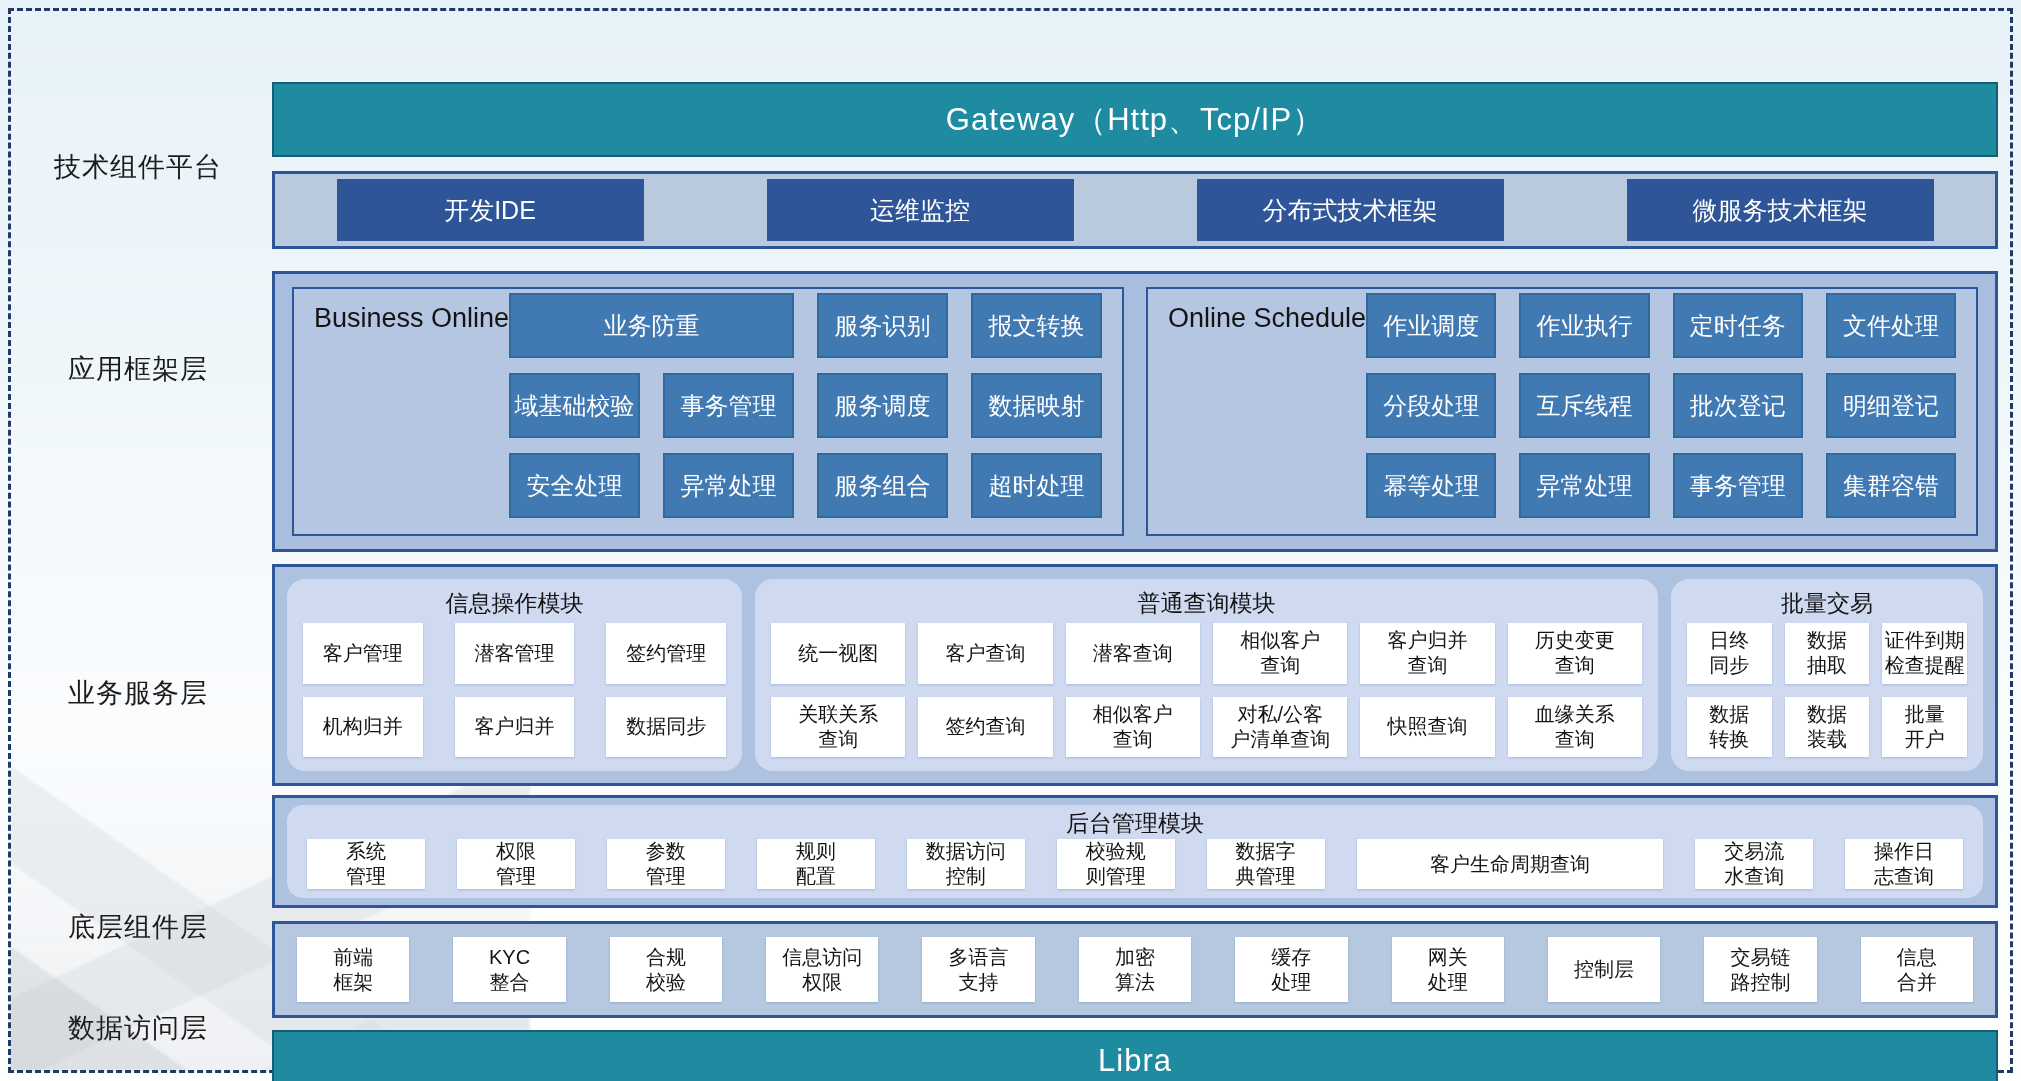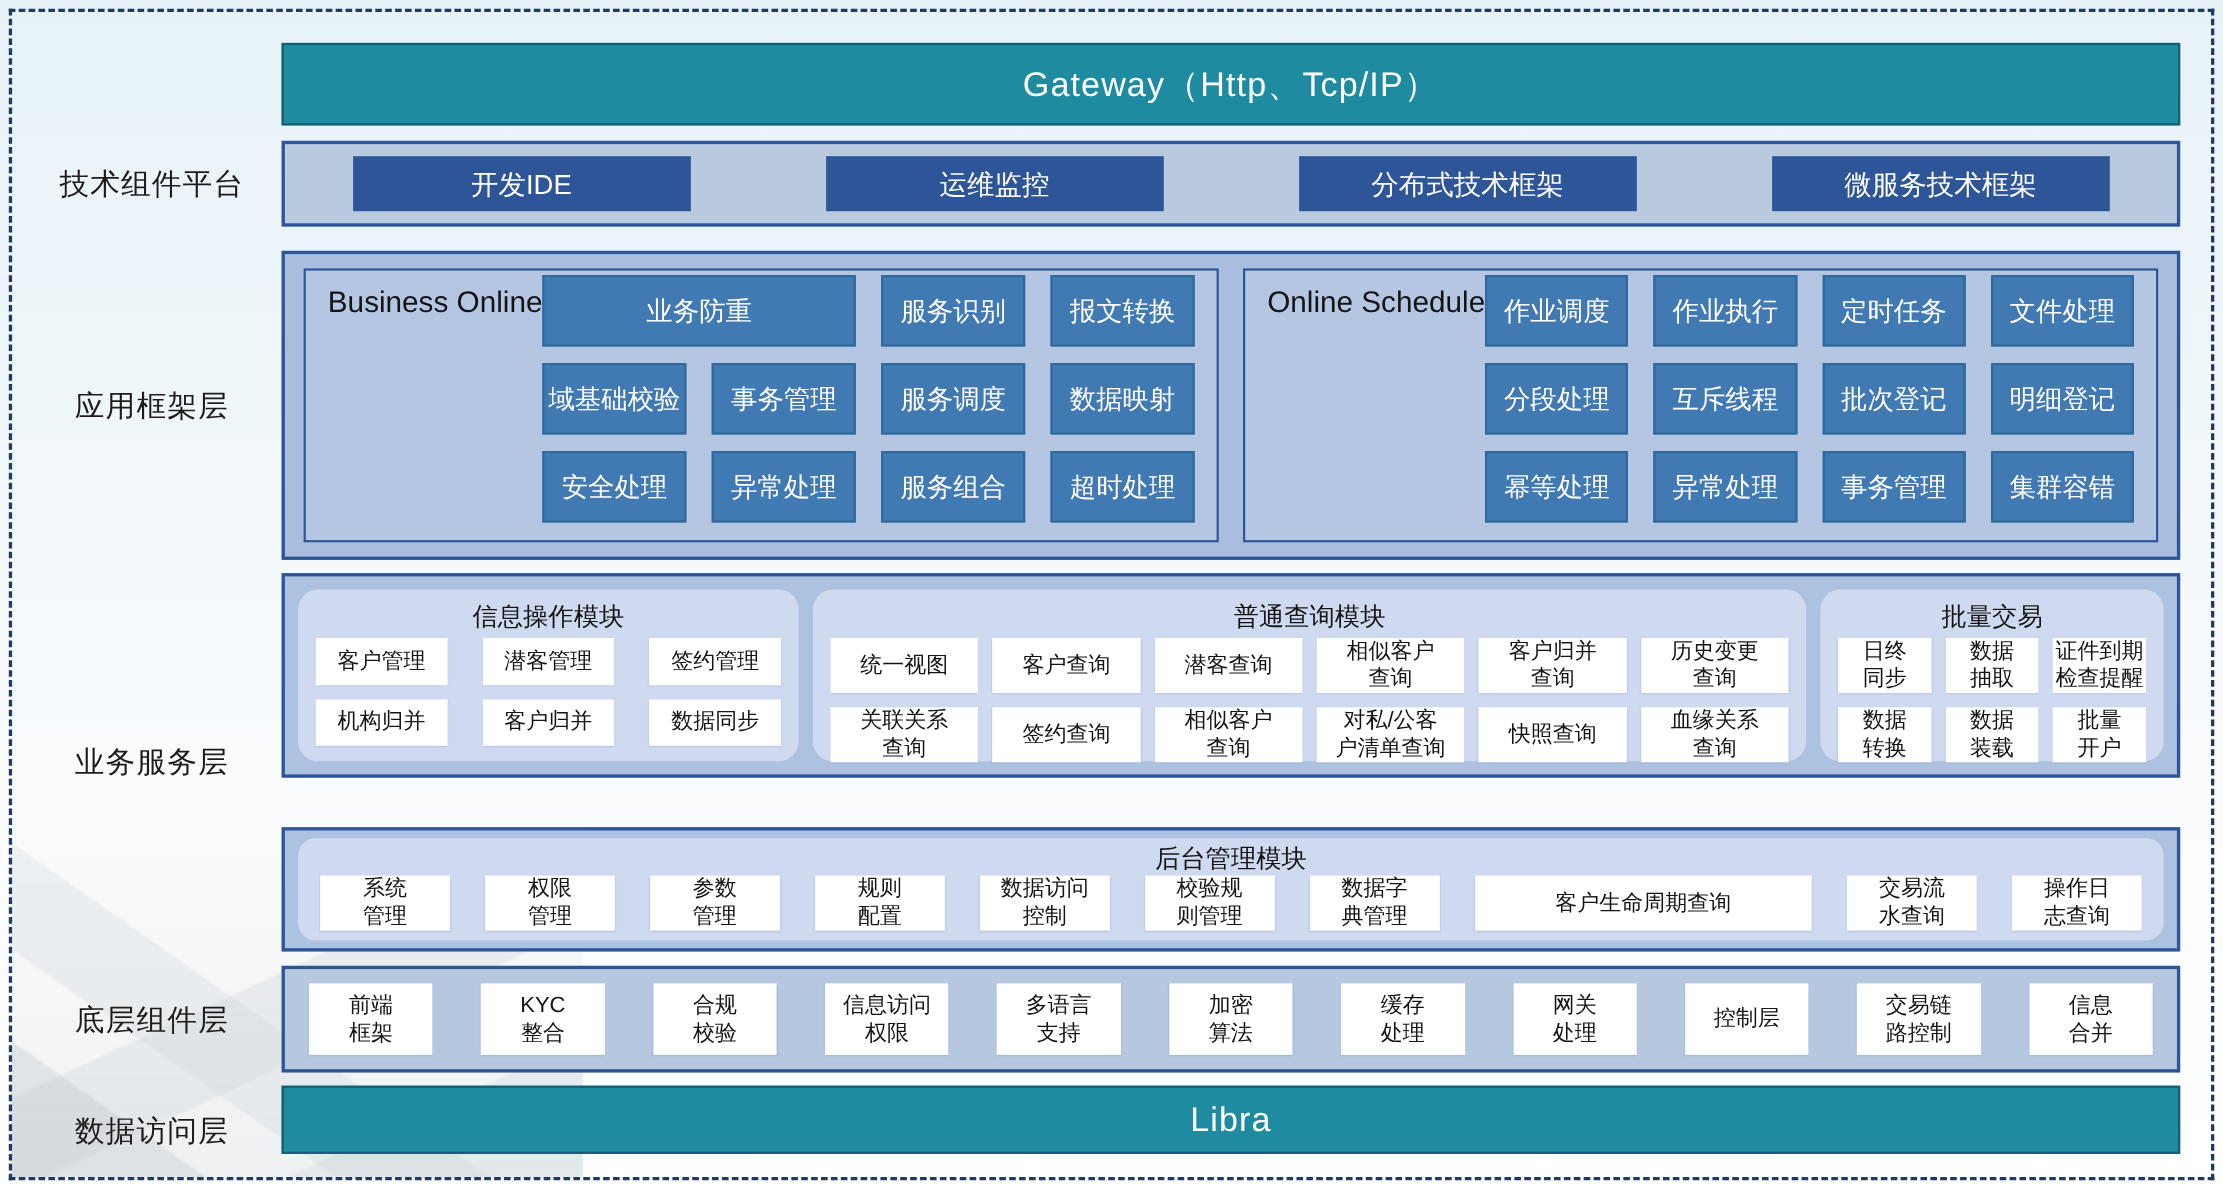--- a/index.html
+++ b/index.html
@@ -18,36 +18,36 @@
   }
   .frame {
     position:absolute; left:8px; top:8px; right:8px; bottom:8px;
     border:3px dashed #203a64; pointer-events:none;
   }
   .layer-label {
     position:absolute; left:22px; width:232px;
     display:flex; align-items:center; justify-content:center;
     font-size:27px; color:#1c1c1c; letter-spacing:1px;
   }
-  .row { position:absolute; left:256px; width:1726px; box-sizing:border-box; }
+  .row { position:absolute; left:272px; width:1726px; box-sizing:border-box;margin-top:43px; }
 
   
   .teal-bar {
     background:#1e8ba0; border:2px solid #135f74;
     display:flex; align-items:center; justify-content:center;
     color:#fff; font-size:31px; letter-spacing:1px;
   }
 
   
   #row-tech {
     top:128px; height:78px; background:#b9cadf; border:3px solid #2e5597;
     display:flex; align-items:center; justify-content:space-around;
   }
   .navy-btn {
-    width:307px; height:50px; background:#2e5597;
+    width:307px; height:62px; background:#2e5597;
     display:flex; align-items:center; justify-content:center;
     color:#fff; font-size:25px;
   }
 
   
   #row-appfw {
     top:228px; height:281px; background:#a9bedf; border:3px solid #2e5597;
     display:flex; gap:22px; padding:13px 17px; box-sizing:border-box;
   }
   .fw-panel {
@@ -58,21 +58,21 @@
   .fw-grid { flex:1; display:grid; grid-template-columns:repeat(4,1fr); gap:15px 23px; }
   .fw-item {
     background:#4179b3; border:2px solid #306a9c;
     display:flex; align-items:center; justify-content:center;
     color:#fff; font-size:24px;
   }
   .span2 { grid-column:span 2; }
 
   
   #row-services {
-    top:521px; height:186px; background:#adc1e0; border:3px solid #2e5597;
+    top:521px; height:222px; background:#adc1e0; border:3px solid #2e5597;
     display:flex; gap:13px; padding:12px; box-sizing:border-box;
   }
   .svc-panel {
     border-radius:18px; background:#cfdaf0;
     display:flex; flex-direction:column; padding:4px 16px 14px; box-sizing:border-box;
   }
   #panel-info { width:455px; }
   #panel-query { flex:1; }
   #panel-batch { width:312px; }
   .svc-title { height:40px; line-height:40px; text-align:center; font-size:23px; color:#141414; }

